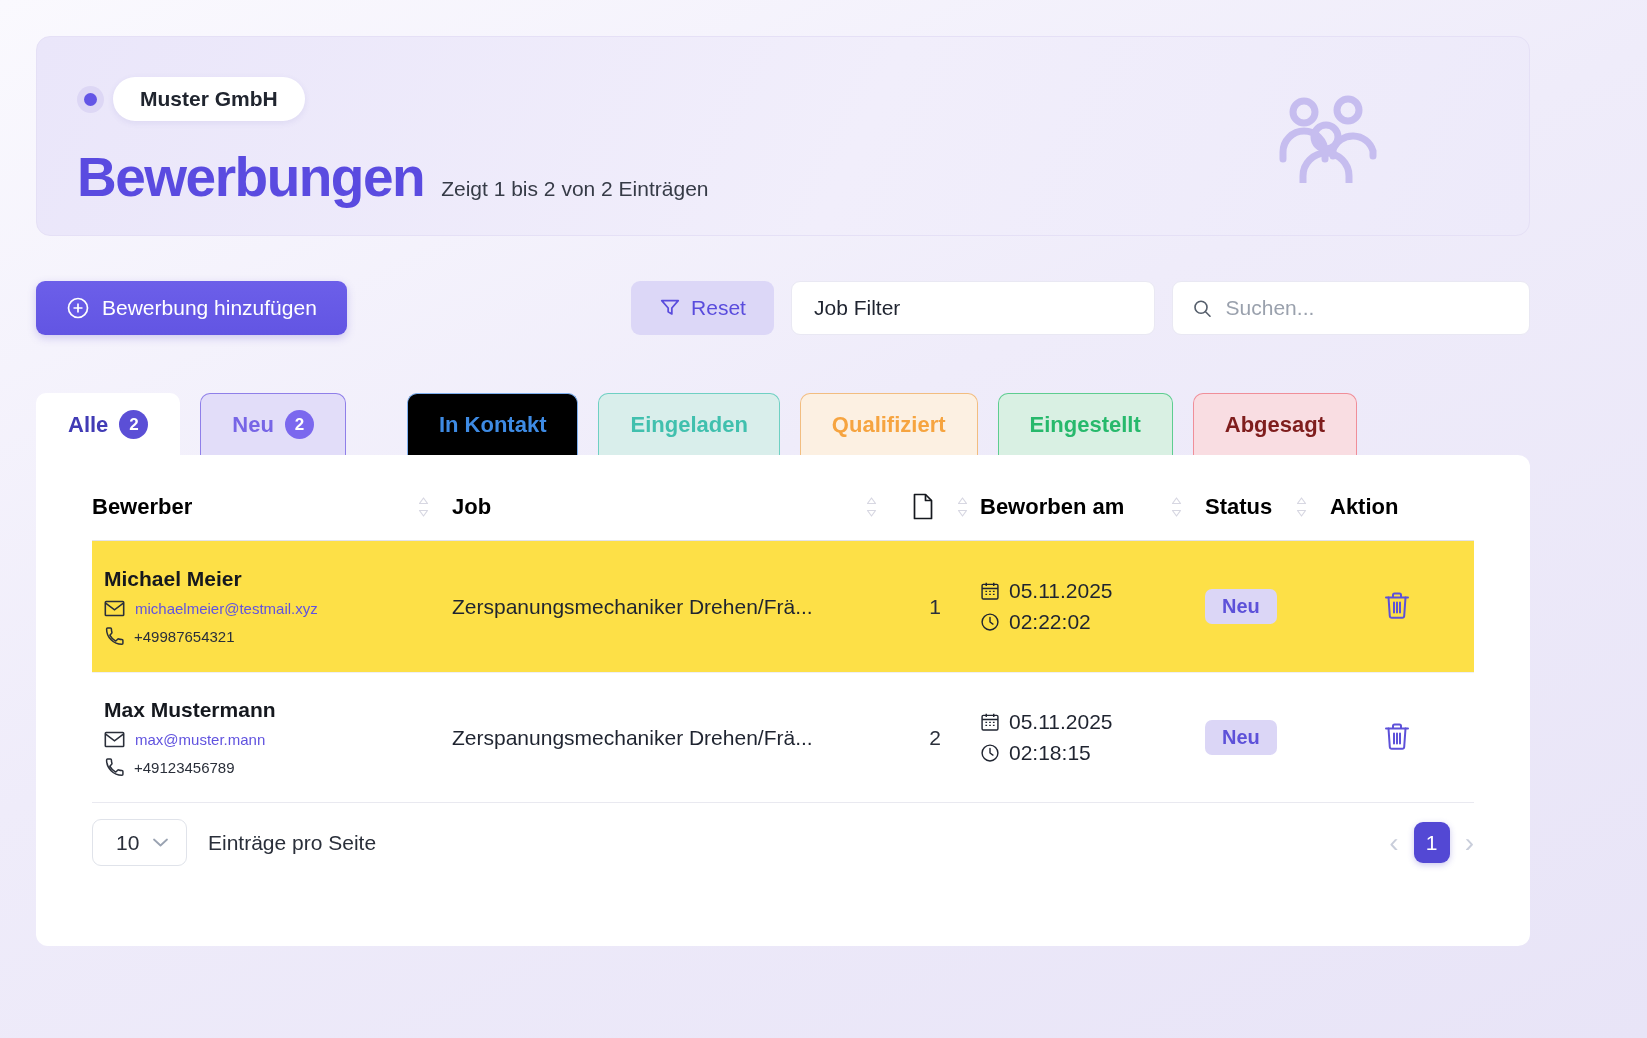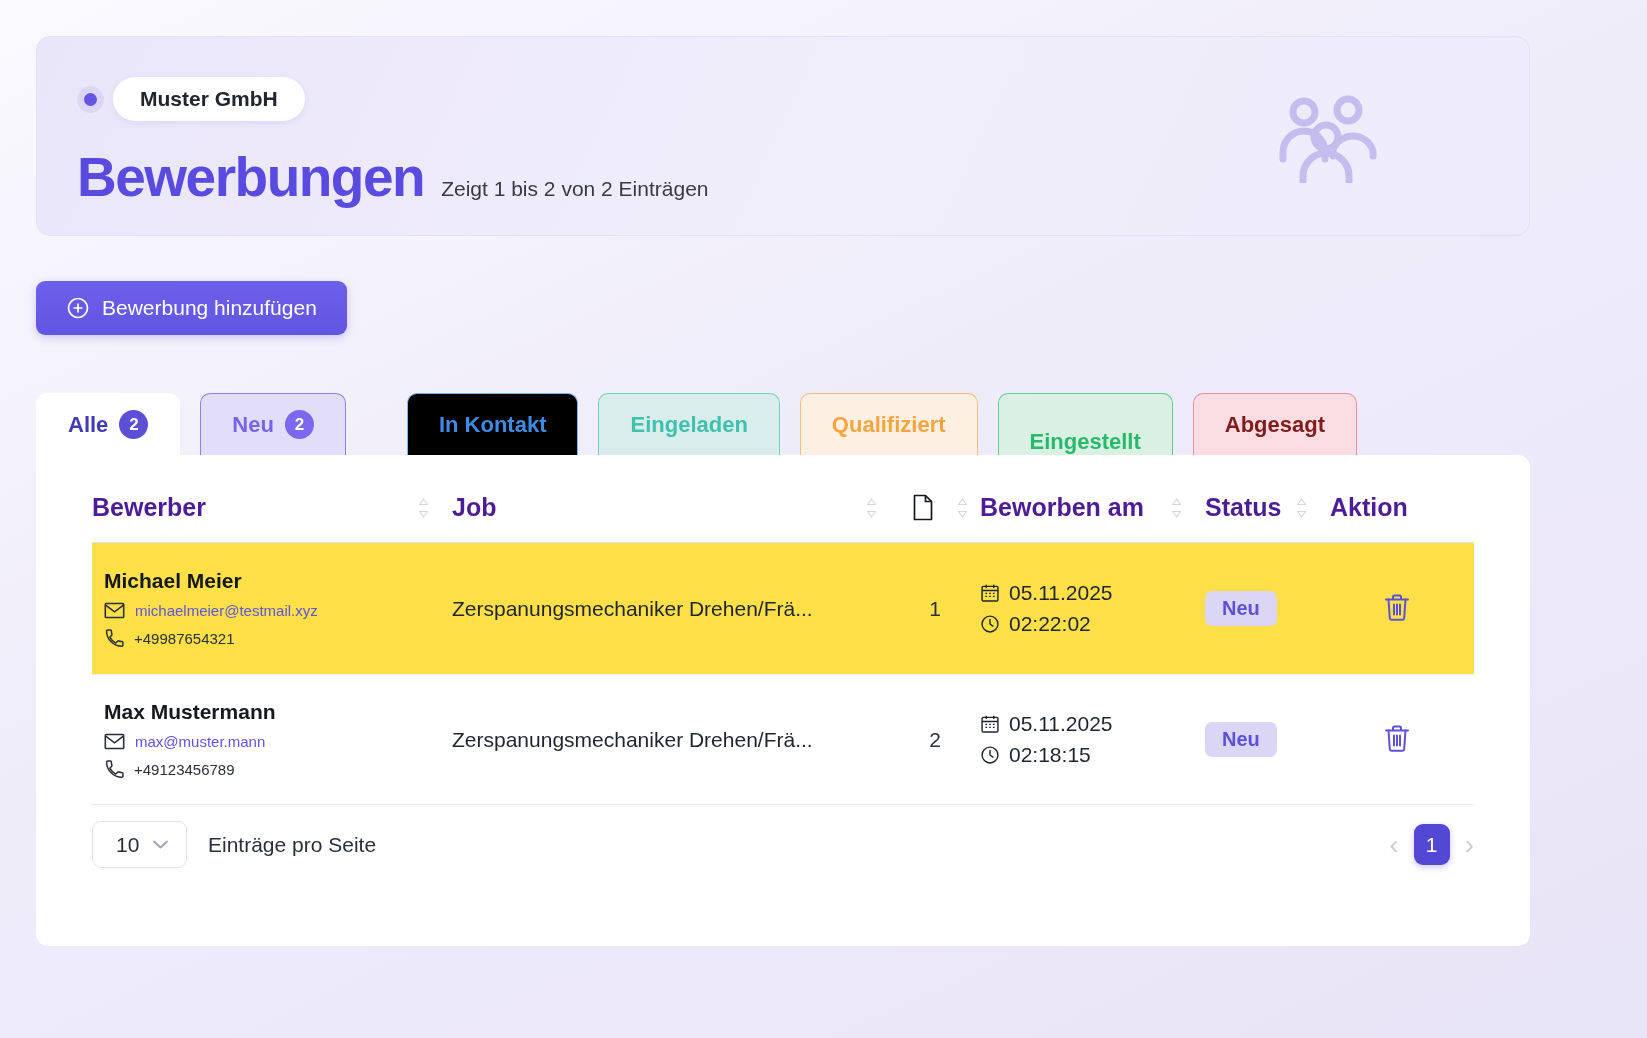--- a/index.html
+++ b/index.html
@@ -58,29 +58,29 @@
     border: 1.5px solid transparent; border-bottom: none; }
   .tab-badge { width: 29px; height: 29px; border-radius: 50%; color: #fff;
     font-size: 17px; font-weight: 700; display: flex; align-items: center; justify-content: center; }
   .tab-alle { background: #fff; color: #413bb5; }
   .tab-alle .tab-badge { background: #5b4fd6; }
   .tab-neu { background: #e2ddf9; border-color: #8f7fe9; color: #7765e6; }
   .tab-neu .tab-badge { background: #7b68ee; }
   .tab-kontakt { background: #000000; border-color: #7fb0f0; color: #3e8be4; margin-left: 41px; }
   .tab-eingeladen { background: #d9eeeb; border-color: #6fd0c3; color: #41c0ae; }
   .tab-qualifiziert { background: #fcf0e2; border-color: #f2bd80; color: #f6a440; }
-  .tab-eingestellt { background: #d9f0e3; border-color: #5ecd90; color: #27b96c; align-items: flex-end; }
+  .tab-eingestellt { background: #d9f0e3; border-color: #5ecd90; color: #27b96c; }
   .tab-abgesagt { background: #f9dde2; border-color: #f08e99; color: #7f1d1d; }
 
   
   .content-card { background: #fff; border-radius: 0 12px 12px 12px; height: 491px;
     padding: 38px 56px 0 56px; }
   .grid { display: grid; grid-template-columns: 360px 448px 80px 225px 125px 1fr; }
   .thead { padding-bottom: 20px; border-bottom: 1px solid #e3e3ea; }
-  .th { font-size: 25px; font-weight: 700; color: #4c1d95; display: flex;
+  .th { font-size: 22px; font-weight: 700; color: #000000; display: flex;
     align-items: center; justify-content: space-between; padding-right: 22px; cursor: pointer; }
   .th.center { justify-content: center; gap: 22px; padding-right: 0; }
   .th.no-sort { justify-content: flex-start; cursor: default; }
   .trow { align-items: center; min-height: 131px; font-size: 21px; }
   .trow.gray { background: #fde047; }
   .trow.white { background: #fff; border-top: 1px solid #efeff4; border-bottom: 1px solid #e9e9f0; }
   .cell { padding-right: 10px; }
   .bewerber-cell { padding-left: 12px; display: flex; flex-direction: column; gap: 9px; }
   .applicant-name { font-weight: 700; font-size: 21px; color: #15181e; }
   .contact-line { display: flex; align-items: center; gap: 10px; font-size: 15px; color: #2a2f3a; }
@@ -134,20 +134,38 @@
   </div>
 
   <div class="controls">
     <button class="add-btn">
       <svg width="24" height="24" viewBox="0 0 24 24" fill="none" stroke="#fff" stroke-width="1.7">
           <circle cx="12" cy="12" r="9.5"></circle>
           <path d="M12 7.5v9M7.5 12h9"></path>
         </svg>
       <span>Bewerbung hinzufügen</span>
     </button>
+    <div class="right-group">
+      <button class="reset-btn">
+        <svg width="22" height="22" viewBox="0 0 24 24" fill="none" stroke="#5a4cdd" stroke-width="1.9" stroke-linejoin="round">
+            <path d="M3 4h18l-7 8v6.5L10 16v-4L3 4z"></path>
+          </svg>
+        <span>Reset</span>
+      </button>
+      <div class="job-filter">
+        <input value="Job Filter" style="">
+      </div>
+      <div class="search-box">
+        <svg width="23" height="23" viewBox="0 0 24 24" fill="none" stroke="#555e6b" stroke-width="1.9" stroke-linecap="round">
+            <circle cx="10.5" cy="10.5" r="7"></circle>
+            <path d="M15.8 15.8 L21 21"></path>
+          </svg>
+        <input placeholder="Suchen..." style="">
+      </div>
+    </div>
   </div>
 
   <div class="tabs">
     <div class="tab tab-alle">
       <span>Alle</span>
       <span class="tab-badge">2</span>
     </div>
     <div class="tab tab-neu">
       <span>Neu</span>
       <span class="tab-badge">2</span>

